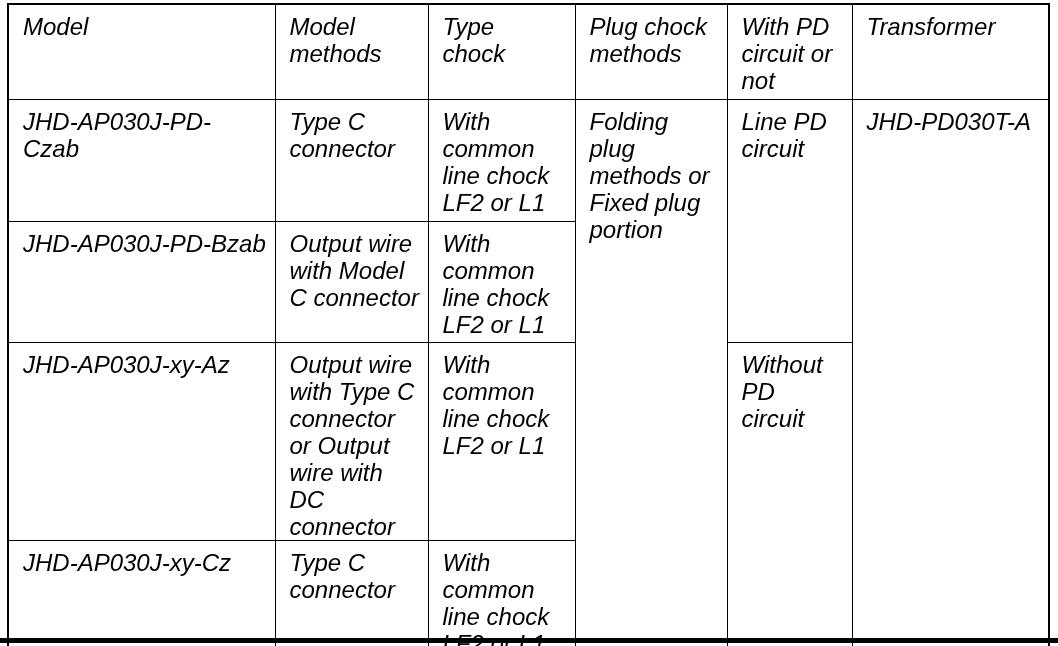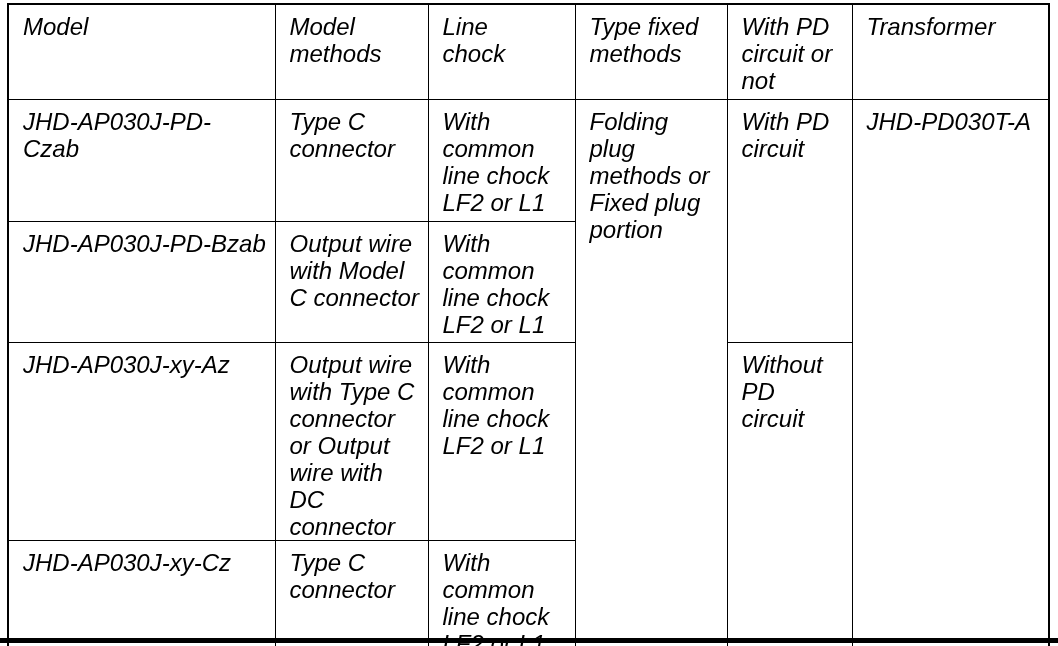--- a/index.html
+++ b/index.html
@@ -57,31 +57,31 @@
     <col style="width:153px">
     <col style="width:147px">
     <col style="width:152px">
     <col style="width:125px">
     <col style="width:197px">
   </colgroup>
   <tbody>
     <tr style="height:95px">
       <th>Model</th>
       <th>Model methods</th>
-      <th class="col-line-chock">Line chock</th>
-      <th>Type fixed methods</th>
+      <th class="col-line-chock">Type chock</th>
+      <th>Plug chock methods</th>
       <th class="col-pd">With PD circuit or not</th>
       <th>Transformer</th>
     </tr>
     <tr style="height:122px">
       <td>JHD-AP030J-PD-Czab</td>
       <td>Type C connector</td>
       <td class="col-line-chock">With common line chock LF2 or L1</td>
       <td rowspan="4">Folding plug methods or Fixed plug portion</td>
-      <td rowspan="2" class="col-pd">With PD circuit</td>
+      <td rowspan="2" class="col-pd">Line PD circuit</td>
       <td rowspan="4">JHD-PD030T-A</td>
     </tr>
     <tr style="height:121px">
       <td>JHD-AP030J-PD-Bzab</td>
       <td>Output wire with Model C connector</td>
       <td class="col-line-chock">With common line chock LF2 or L1</td>
     </tr>
     <tr style="height:174px">
       <td>JHD-AP030J-xy-Az</td>
       <td>Output wire with Type C connector or Output wire with DC connector</td>

